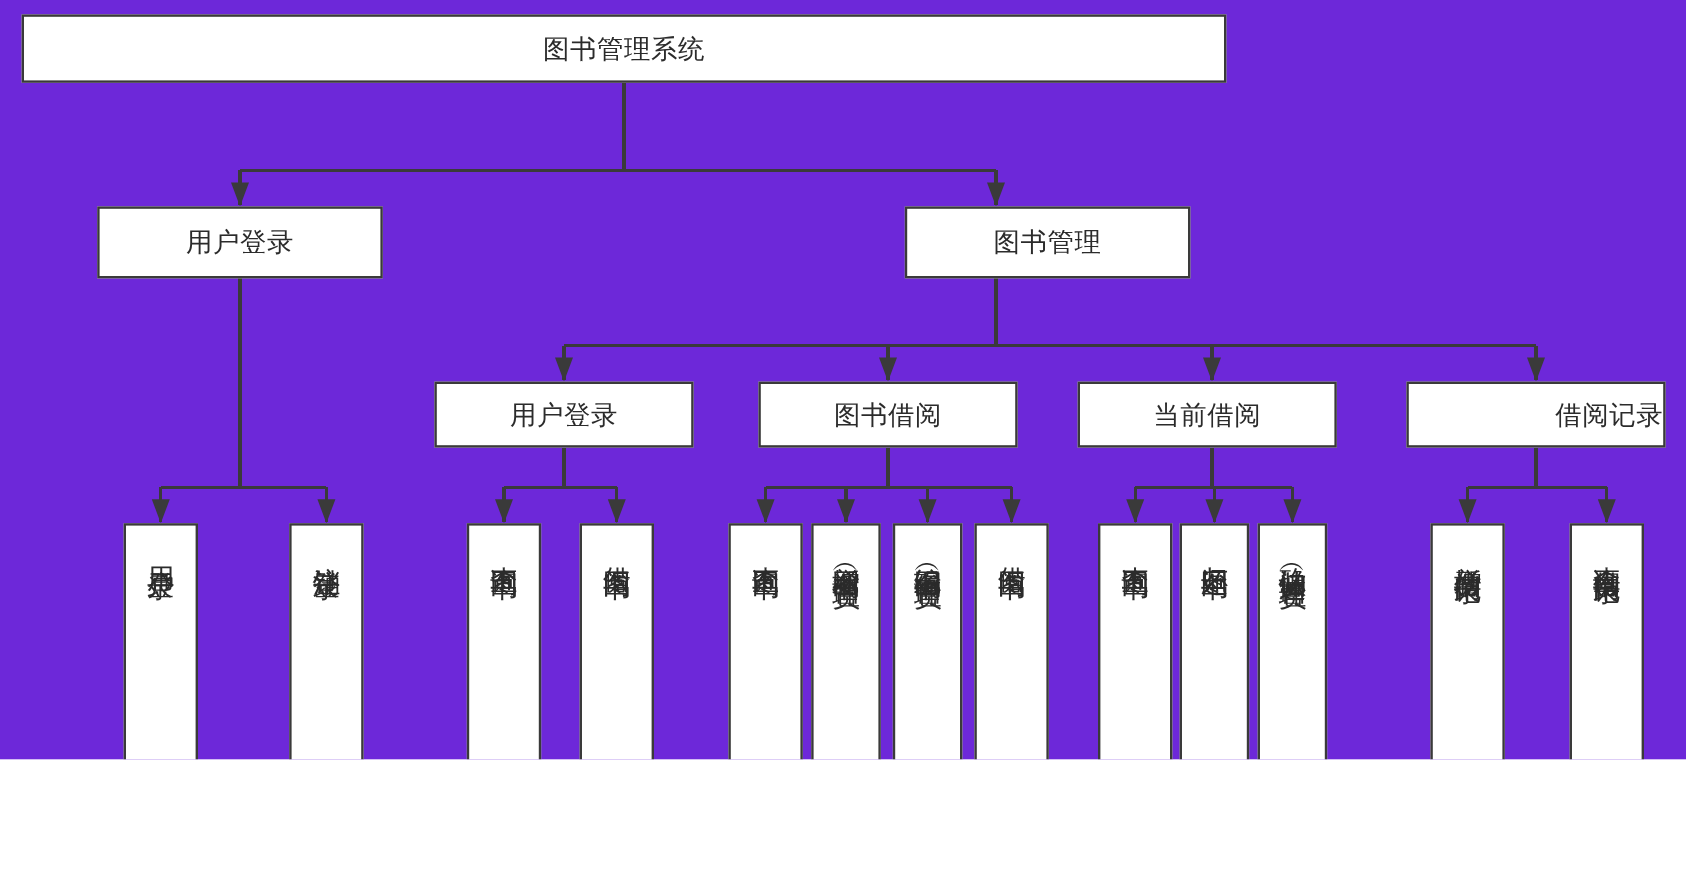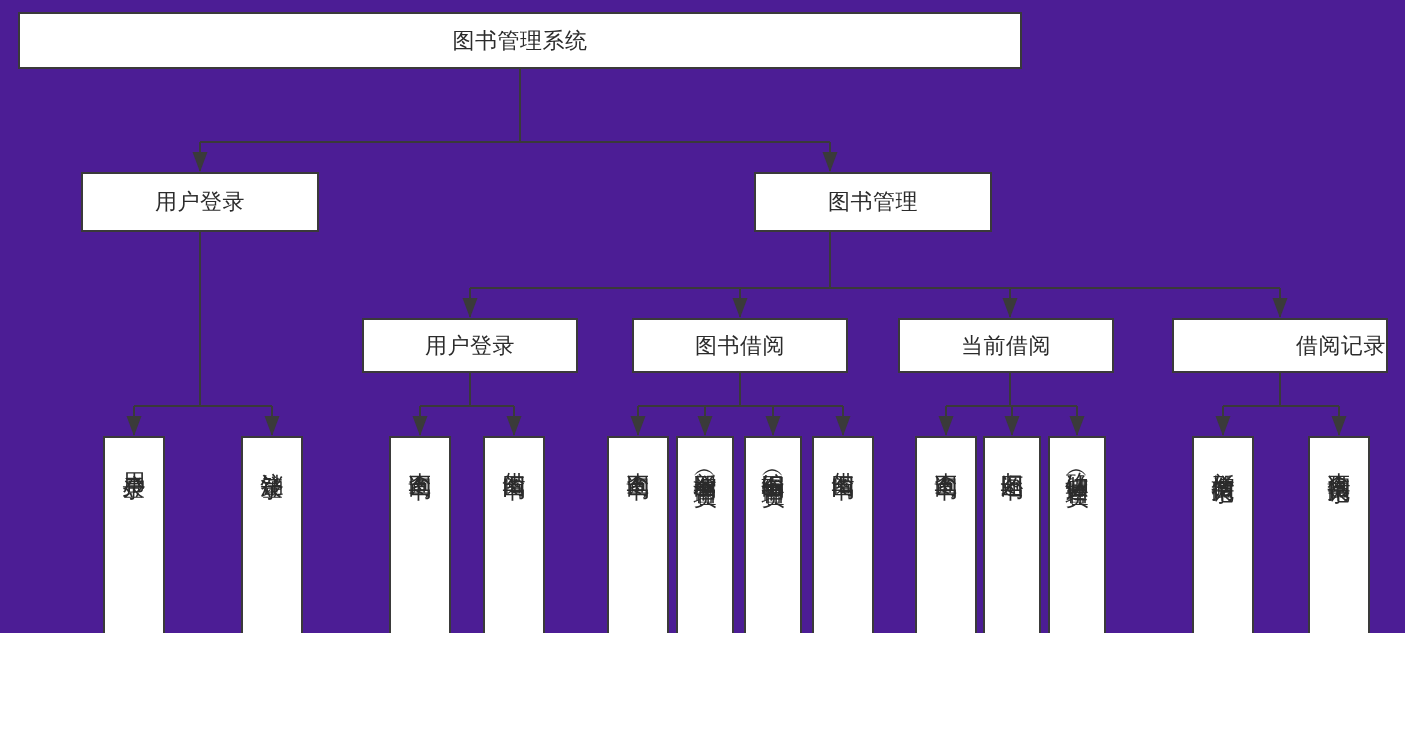--- a/index.html
+++ b/index.html
@@ -7,21 +7,21 @@
     padding: 0;
     background: #ffffff;
   }
   body {
     font-family: "Liberation Sans", "DejaVu Sans", sans-serif;
   }
   #canvas {
     position: relative;
     width: 1405px;
     height: 633px;
-    background: #4c1d95;
+    background: #6d28d9;
     overflow: hidden;
   }
   #wires {
     position: absolute;
     left: 0;
     top: 0;
     width: 1405px;
     height: 747px;
   }
   .node {

